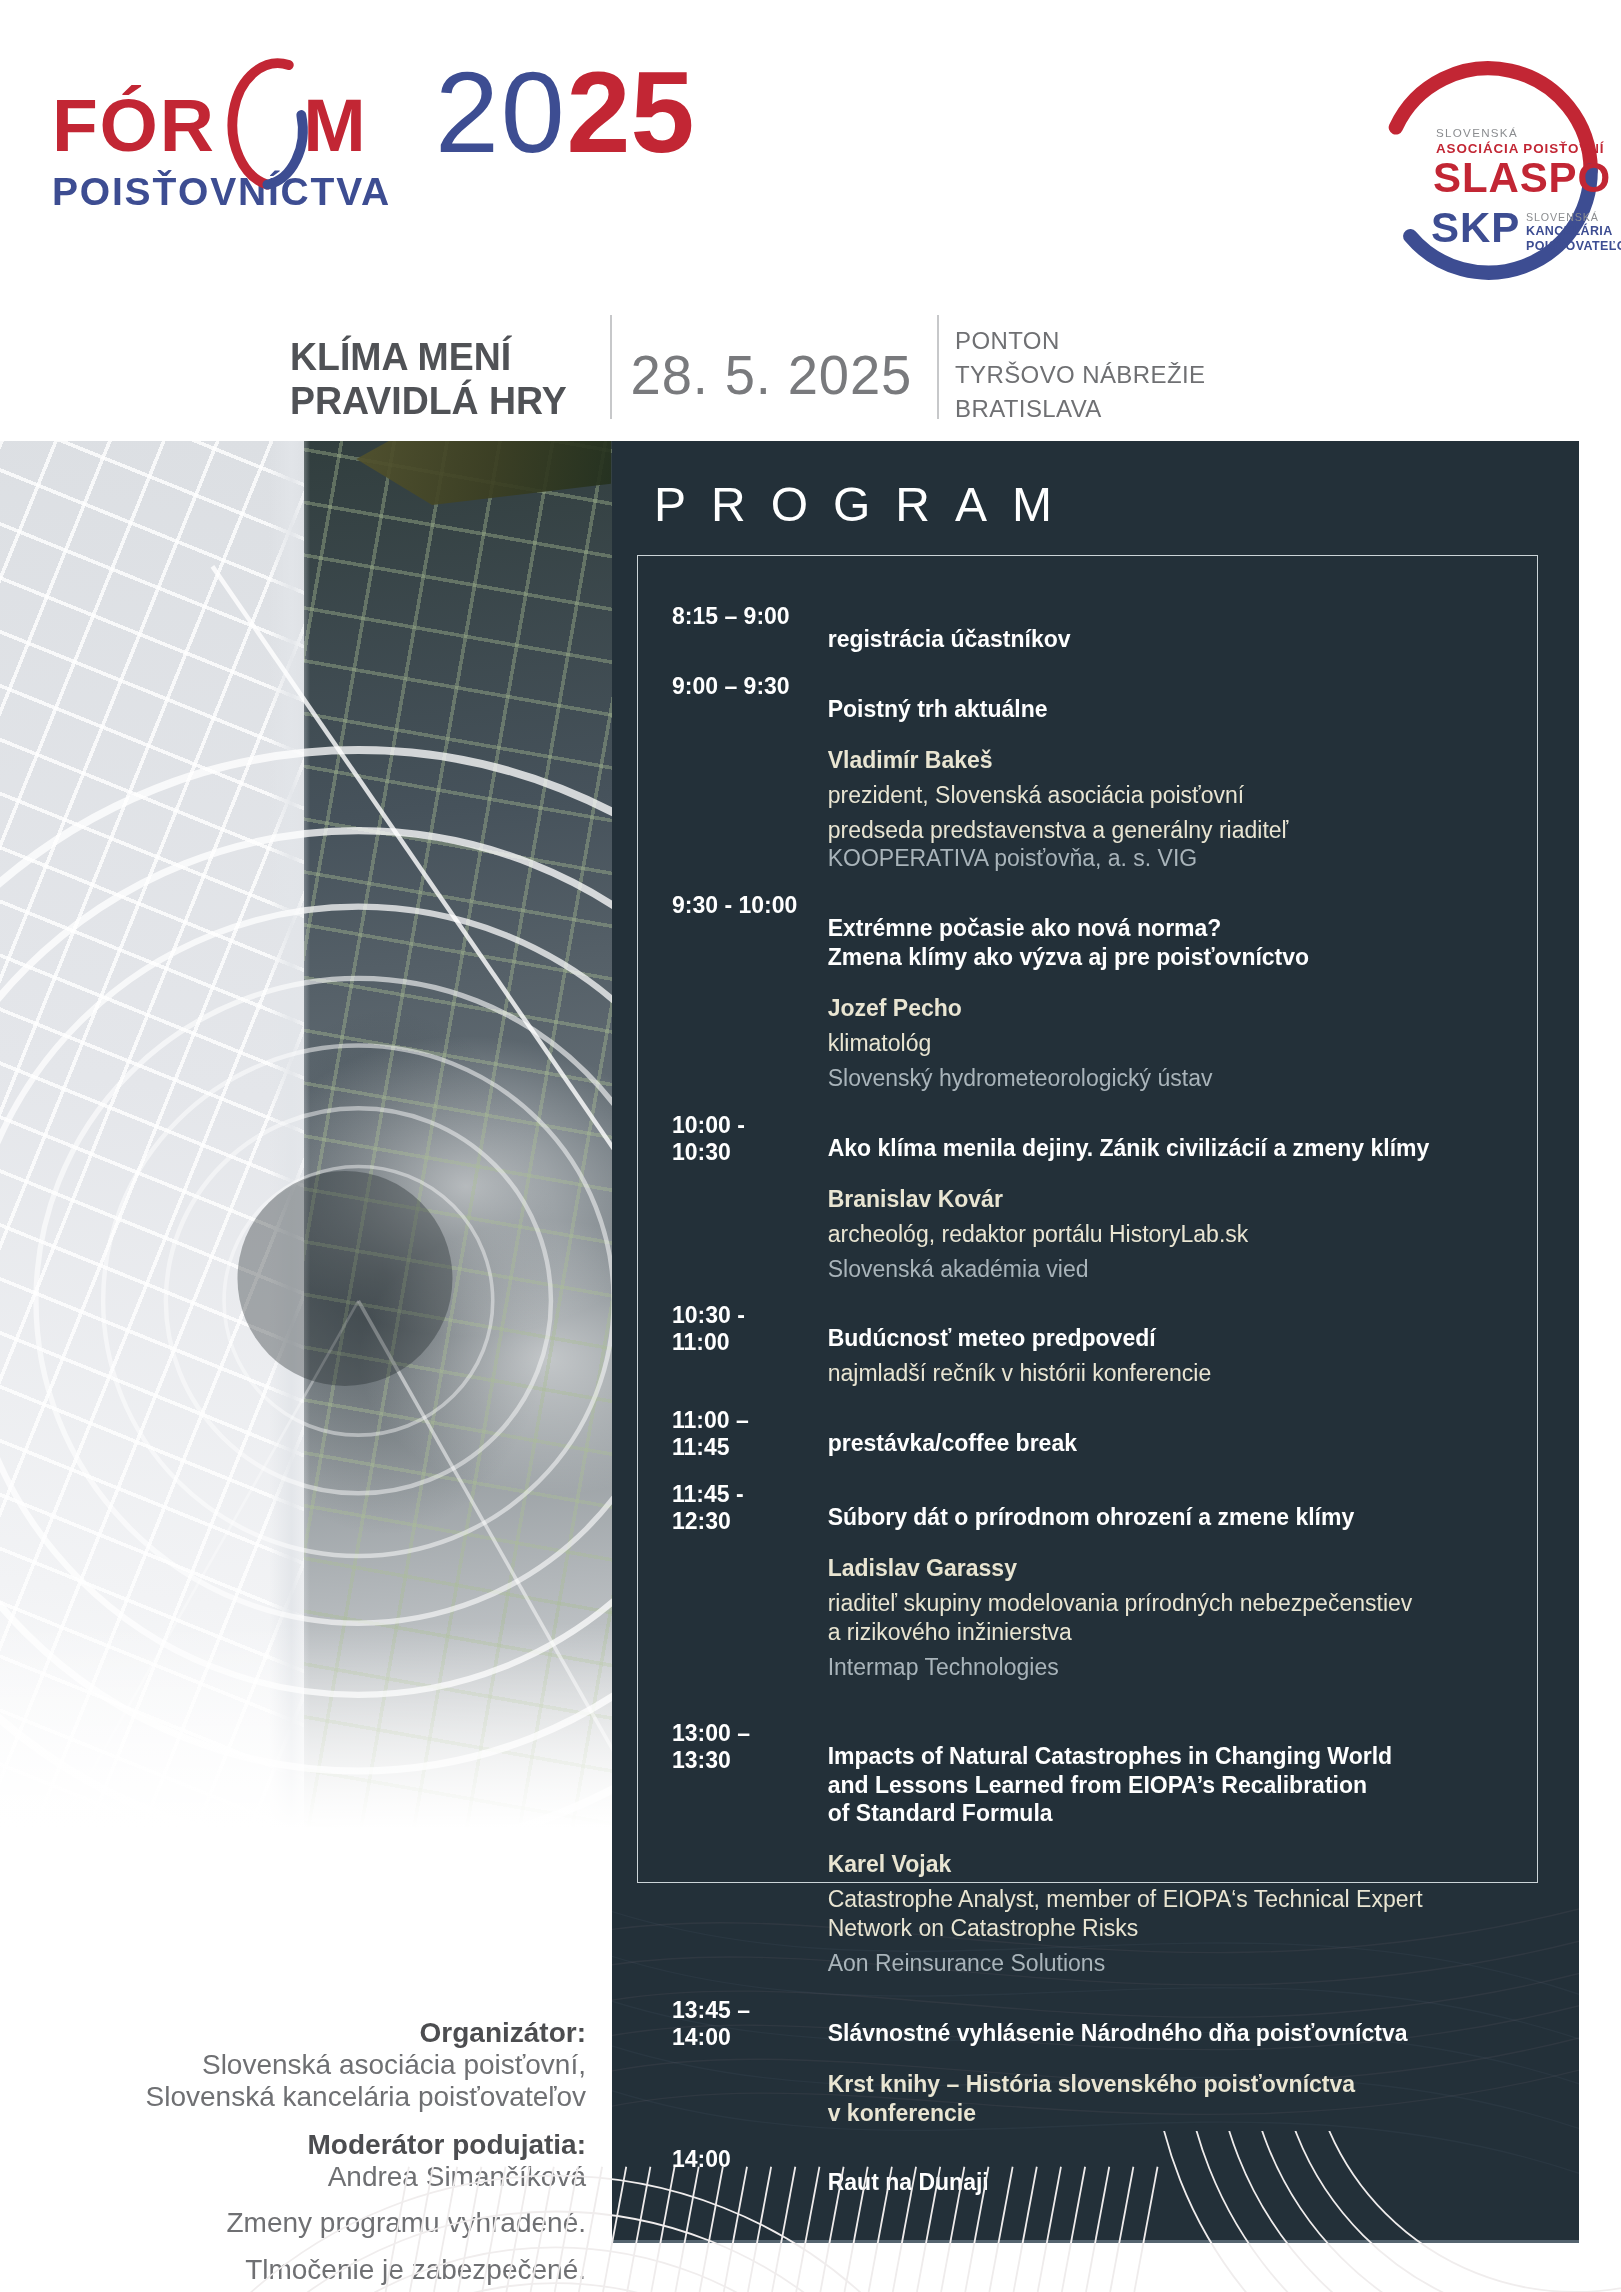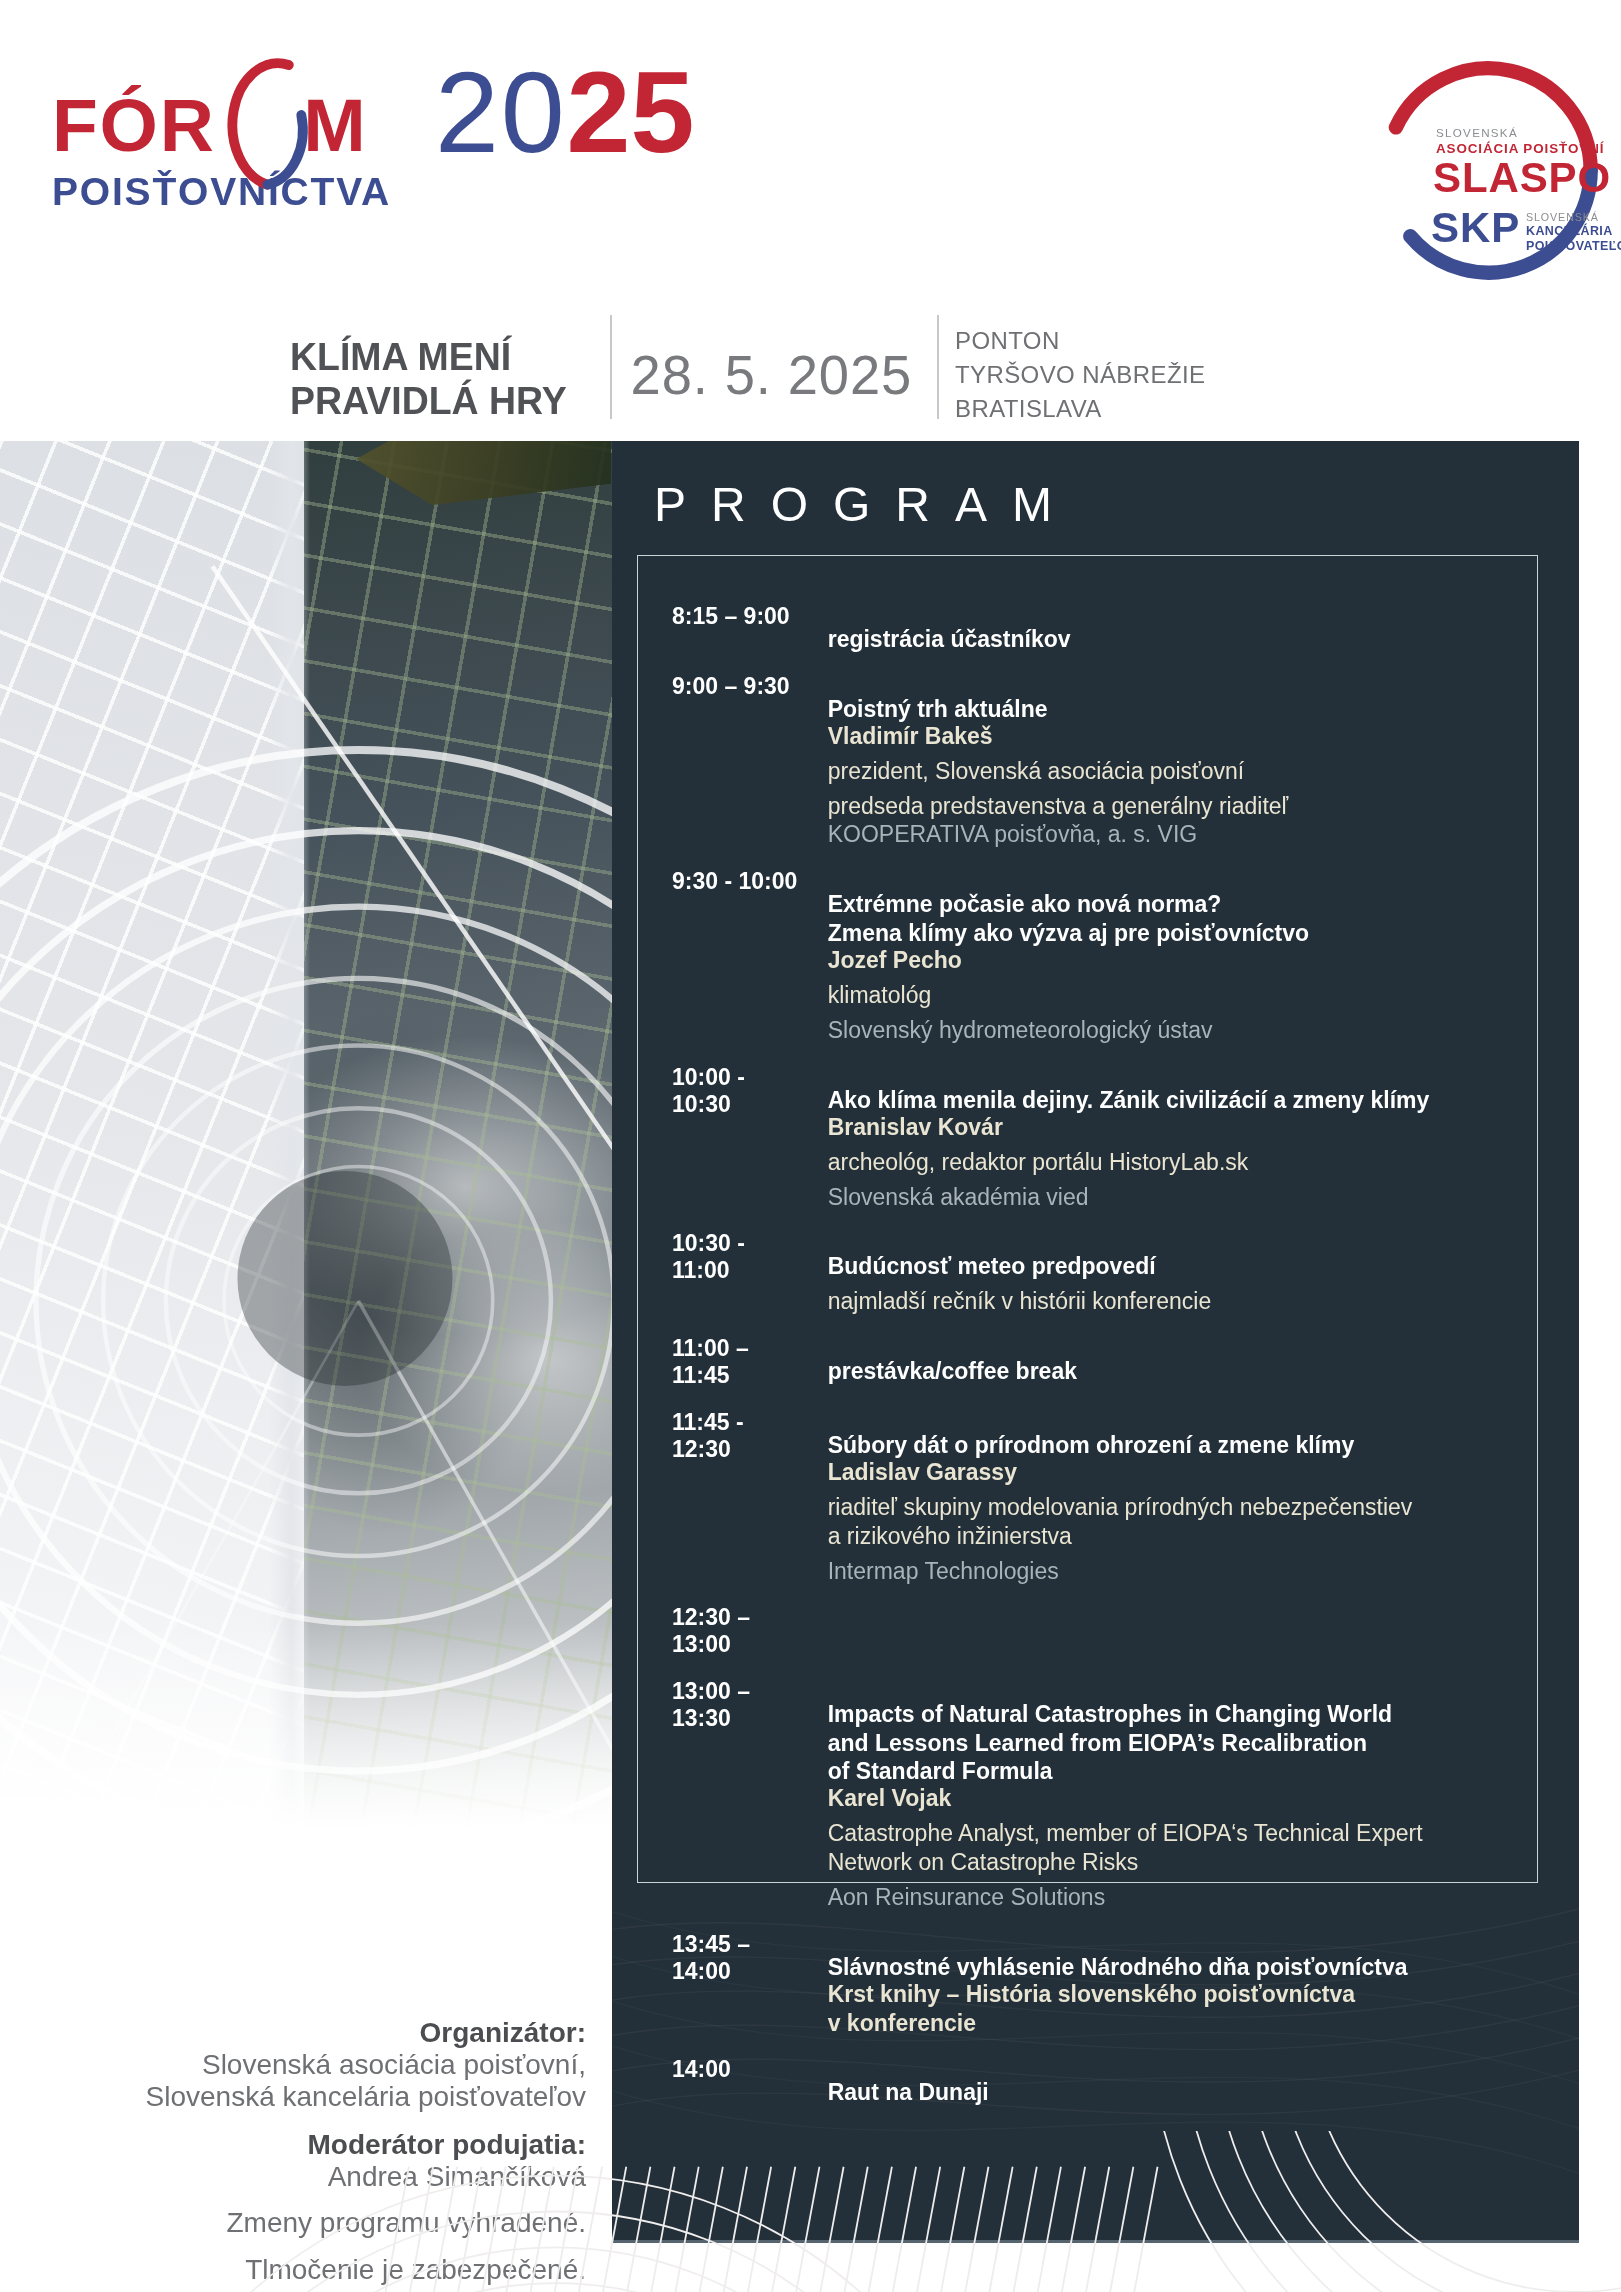--- a/index.html
+++ b/index.html
@@ -72,21 +72,21 @@
   .panel { position:absolute; left:612px; top:441px; width:967px; height:1802px;
            background:var(--panel,#233039); border-bottom:3.6px solid #55646f; }
   .program-title { position:absolute; left:42px; top:36px; font-size:48px; font-weight:400;
                    letter-spacing:25px; color:#ffffff; }
   .program-box { position:absolute; left:25px; top:114px; width:901px; height:1328px;
                  border:1.8px solid #ccd4d8; padding:47px 23px 0 34px; }
   .prog-row { display:flex; margin-bottom:19.7px; }
   .prog-time { width:136px; flex:0 0 136px; font-size:23px; line-height:27px; font-weight:700; color:#ffffff; }
   .prog-content { margin-left:19.7px; }
   .l-title   { color:#ffffff;            font-weight:700; font-size:23px; line-height:27px;margin-top:23px; }
-  .l-speaker { color:var(--cream,#e9e5d2); font-weight:700; font-size:23px; line-height:27px; margin-top:0; }
+  .l-speaker { color:var(--cream,#e9e5d2); font-weight:700; font-size:23px; line-height:27px; margin-top:24px; }
   .l-role    { color:var(--cream,#e9e5d2); font-weight:400; font-size:23px; line-height:27px; margin-top:8px; }
   .l-org     { color:var(--orggray,#a9b4ba); font-weight:400; font-size:23px; line-height:27px; margin-top:8px; }
   .tight { margin-top:1.8px !important; }
   .panel-mesh { position:absolute; left:0; bottom:0; width:967px; height:681px; pointer-events:none; }
 
   
   .footer { position:absolute; left:116px; top:2017px; width:470px; text-align:right;
             font-size:28px; line-height:32px; color:#6f7073; }
   .f-label { font-weight:700; color:#4c4d50; }
   .f-gap { margin-top:16px; }
@@ -237,21 +237,20 @@
         <div class="prog-time">11:45 - 12:30</div>
         <div class="prog-content">
           <div class="l-title">Súbory dát o prírodnom ohrození a zmene klímy</div>
           <div class="l-speaker">Ladislav Garassy</div>
           <div class="l-role">riaditeľ skupiny modelovania prírodných nebezpečenstiev</div>
           <div class="l-role tight">a rizikového inžinierstva</div>
           <div class="l-org">Intermap Technologies</div>
         </div>
       </div>
       <div class="prog-row">
-        <div class="prog-time">12:30 – 13:00</div>
       </div>
       <div class="prog-row">
         <div class="prog-time">13:00 – 13:30</div>
         <div class="prog-content">
           <div class="l-title">Impacts of Natural Catastrophes in Changing World</div>
           <div class="l-title tight">and Lessons Learned from EIOPA’s Recalibration</div>
           <div class="l-title tight">of Standard Formula</div>
           <div class="l-speaker">Karel Vojak</div>
           <div class="l-role">Catastrophe Analyst, member of EIOPA‘s Technical Expert</div>
           <div class="l-role tight">Network on Catastrophe Risks</div>

